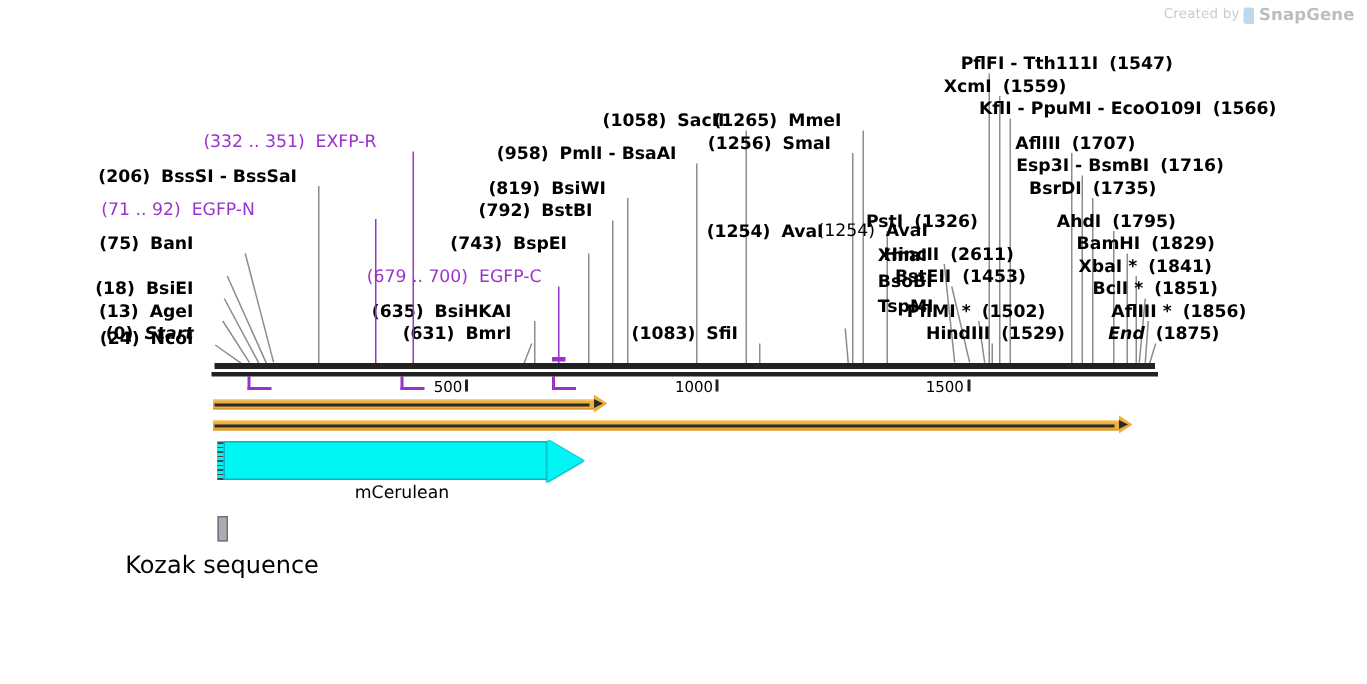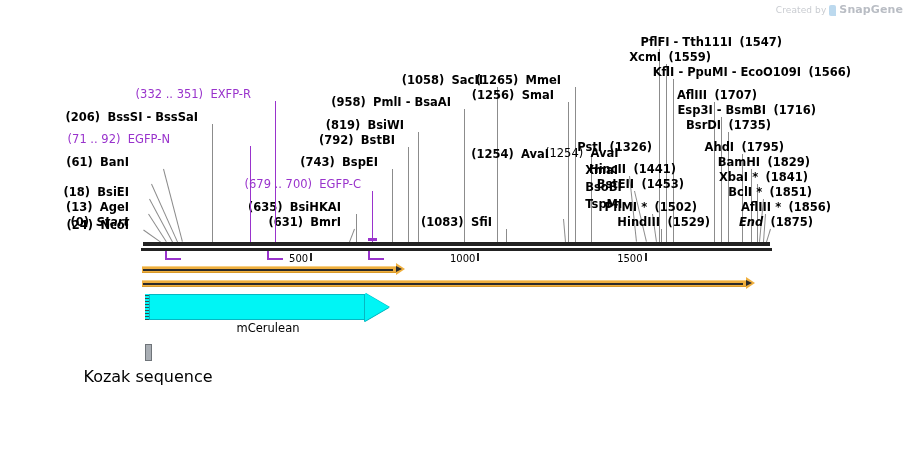--- a/index.html
+++ b/index.html
@@ -276,35 +276,35 @@
       <div class="leader" style="left: 757px; top: 184px; height: 58px; transform-origin: center top; transform: rotate(0deg);"></div>
       <div class="leader" style="left: 763px; top: 199px; height: 43.1856px; transform-origin: center top; transform: rotate(5.31455deg);"></div>
       <div class="leader" style="left: 765px; top: 214px; height: 28.0713px; transform-origin: center top; transform: rotate(4.08562deg);"></div>
       <div class="leader" style="left: 770px; top: 229px; height: 13.6015px; transform-origin: center top; transform: rotate(17.1027deg);"></div>
     </div>
   <div id="labels-layer">
       <div class="lbl" style="top: 216px; left: 129px; transform: translateX(-100%);"><span class="pos">(0)</span>&nbsp; <span class="ital">Start</span></div>
       <div class="lbl" style="top: 201px; left: 129px; transform: translateX(-100%);"><span class="pos">(13)</span>&nbsp; <span class="nm">AgeI</span></div>
       <div class="lbl" style="top: 186px; left: 129px; transform: translateX(-100%);"><span class="pos">(18)</span>&nbsp; <span class="nm">BsiEI</span></div>
       <div class="lbl" style="top: 171px; left: 129px; transform: translateX(-100%); margin-top: 48px;"><span class="pos">(24)</span>&nbsp; <span class="nm">NcoI</span></div>
-      <div class="lbl" style="top: 156px; left: 129px; transform: translateX(-100%);"><span class="pos">(61)</span>&nbsp; <span class="nm">BanI</span></div>
+      <div class="lbl" style="top: 156px; left: 129px; transform: translateX(-100%);"><span class="pos">(75)</span>&nbsp; <span class="nm">BanI</span></div>
       <div class="lbl" style="top: 111px; left: 198px; transform: translateX(-100%);"><span class="pos">(206)</span>&nbsp; <span class="nm">BssSI</span><span class="sep"> - </span><span class="nm">BssSaI</span></div>
       <div class="lbl" style="top: 216px; left: 341px; transform: translateX(-100%);"><span class="pos">(631)</span>&nbsp; <span class="nm">BmrI</span></div>
       <div class="lbl" style="top: 201px; left: 341px; transform: translateX(-100%);"><span class="pos">(635)</span>&nbsp; <span class="nm">BsiHKAI</span></div>
       <div class="lbl" style="top: 156px; left: 378px; transform: translateX(-100%);"><span class="pos">(743)</span>&nbsp; <span class="nm">BspEI</span></div>
       <div class="lbl" style="top: 134px; left: 395px; transform: translateX(-100%);"><span class="pos">(792)</span>&nbsp; <span class="nm">BstBI</span></div>
       <div class="lbl" style="top: 119px; left: 404px; transform: translateX(-100%);"><span class="pos">(819)</span>&nbsp; <span class="nm">BsiWI</span></div>
       <div class="lbl" style="top: 96px; left: 451px; transform: translateX(-100%);"><span class="pos">(958)</span>&nbsp; <span class="nm">PmlI</span><span class="sep"> - </span><span class="nm">BsaAI</span></div>
       <div class="lbl" style="top: 74px; left: 483px; transform: translateX(-100%);"><span class="pos">(1058)</span>&nbsp; <span class="nm">SacII</span></div>
       <div class="lbl" style="top: 216px; left: 492px; transform: translateX(-100%);"><span class="pos">(1083)</span>&nbsp; <span class="nm">SfiI</span></div>
       <div class="lbl" style="top: 148px; left: 549px; transform: translateX(-100%);"><span class="pos">(1254)</span>&nbsp; <span class="nm">AvaI</span></div>
       <div class="lbl" style="top: 89px; left: 554px; transform: translateX(-100%);"><span class="pos">(1256)</span>&nbsp; <span class="nm">SmaI</span></div>
       <div class="lbl" style="top: 74px; left: 561px; transform: translateX(-100%);"><span class="pos">(1265)</span>&nbsp; <span class="nm">MmeI</span></div>
       <div class="lbl" style="top: 141px; left: 652px; transform: translateX(-100%);"><span class="nm">PstI</span>&nbsp;&nbsp;<span class="pos">(1326)</span></div>
-      <div class="lbl" style="top: 163px; left: 676px; transform: translateX(-100%);"><span class="nm">HincII</span>&nbsp;&nbsp;<span class="pos">(1441)</span></div>
+      <div class="lbl" style="top: 163px; left: 676px; transform: translateX(-100%);"><span class="nm">HincII</span>&nbsp;&nbsp;<span class="pos">(2611)</span></div>
       <div class="lbl" style="top: 178px; left: 684px; transform: translateX(-100%);"><span class="nm">BstEII</span>&nbsp;&nbsp;<span class="pos">(1453)</span></div>
       <div class="lbl" style="top: 201px; left: 697px; transform: translateX(-100%);"><span class="nm">PflMI *</span>&nbsp;&nbsp;<span class="pos">(1502)</span></div>
       <div class="lbl" style="top: 216px; left: 710px; transform: translateX(-100%);"><span class="nm">HindIII</span>&nbsp;&nbsp;<span class="pos">(1529)</span></div>
       <div class="lbl" style="top: 36px; left: 782px; transform: translateX(-100%);"><span class="nm">PflFI</span><span class="sep"> - </span><span class="nm">Tth111I</span>&nbsp;&nbsp;<span class="pos">(1547)</span></div>
       <div class="lbl" style="top: 51px; left: 711px; transform: translateX(-100%);"><span class="nm">XcmI</span>&nbsp;&nbsp;<span class="pos">(1559)</span></div>
       <div class="lbl" style="top: 66px; left: 851px; transform: translateX(-100%);"><span class="nm">KflI</span><span class="sep"> - </span><span class="nm">PpuMI</span><span class="sep"> - </span><span class="nm">EcoO109I</span>&nbsp;&nbsp;<span class="pos">(1566)</span></div>
       <div class="lbl" style="top: 89px; left: 757px; transform: translateX(-100%);"><span class="nm">AflIII</span>&nbsp;&nbsp;<span class="pos">(1707)</span></div>
       <div class="lbl" style="top: 104px; left: 816px; transform: translateX(-100%);"><span class="nm">Esp3I</span><span class="sep"> - </span><span class="nm">BsmBI</span>&nbsp;&nbsp;<span class="pos">(1716)</span></div>
       <div class="lbl" style="top: 119px; left: 771px; transform: translateX(-100%);"><span class="nm">BsrDI</span>&nbsp;&nbsp;<span class="pos">(1735)</span></div>
       <div class="lbl" style="top: 141px; left: 784px; transform: translateX(-100%);"><span class="nm">AhdI</span>&nbsp;&nbsp;<span class="pos">(1795)</span></div>

